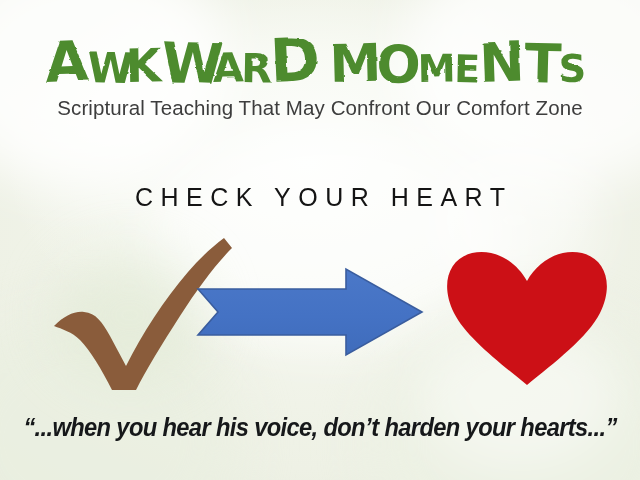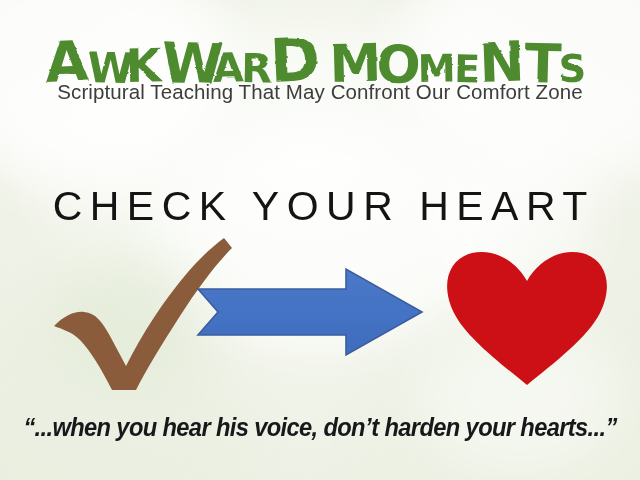--- a/index.html
+++ b/index.html
@@ -51,39 +51,39 @@
     height: 72px;
     display: flex;
     align-items: center;
     justify-content: center;
   }
   .logo-svg { display: block; }
 
   .subtitle {
     position: absolute;
     left: 0;
-    top: 80px;
+    top: 96px;
     width: 640px;
     text-align: center;
     font-family: "Liberation Sans", sans-serif;
     font-size: 20.5px;
     font-weight: 400;
     letter-spacing: 0.1px;
     color: #3d3d3d;
     white-space: nowrap;
   }
 
   .headline {
     position: absolute;
     left: 0;
     top: 183px;
     width: 640px;
     text-align: center;
     font-family: "Liberation Sans", sans-serif;
-    font-size: 41px;
+    font-size: 25px;
     font-weight: 400;
     letter-spacing: 7.5px;
     text-indent: 7.5px;
     color: #141414;
     white-space: nowrap;
   }
 
   
   .graphics {
     position: absolute;

